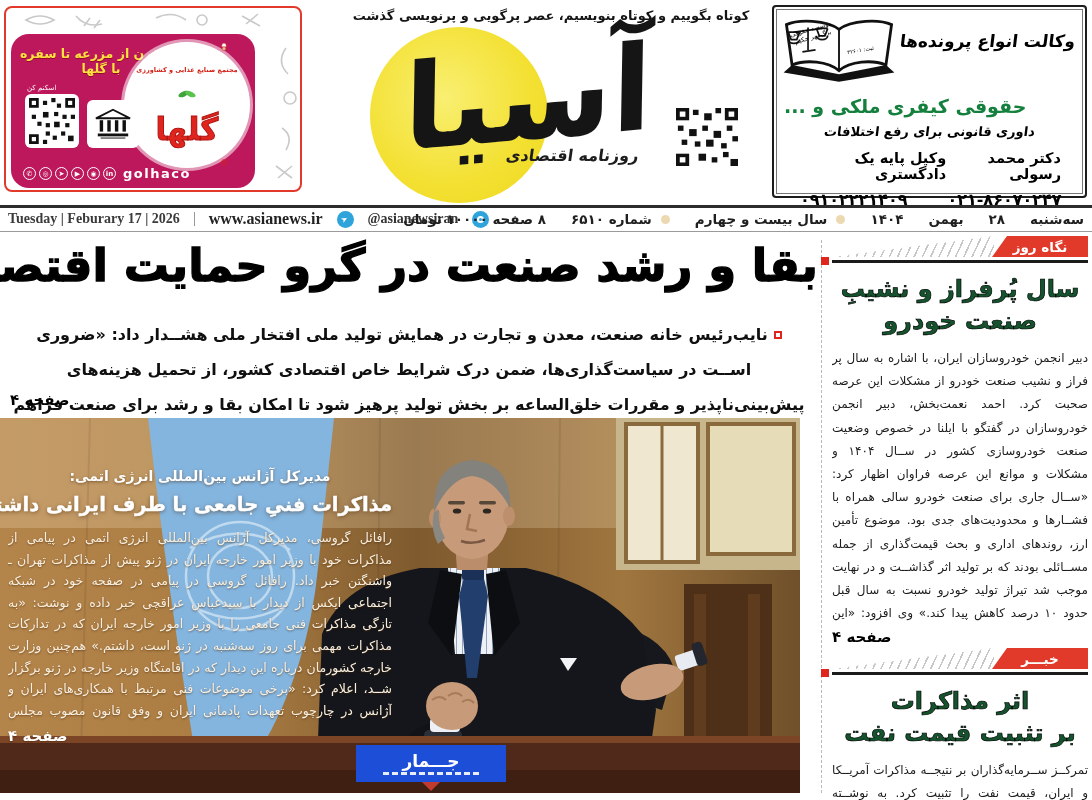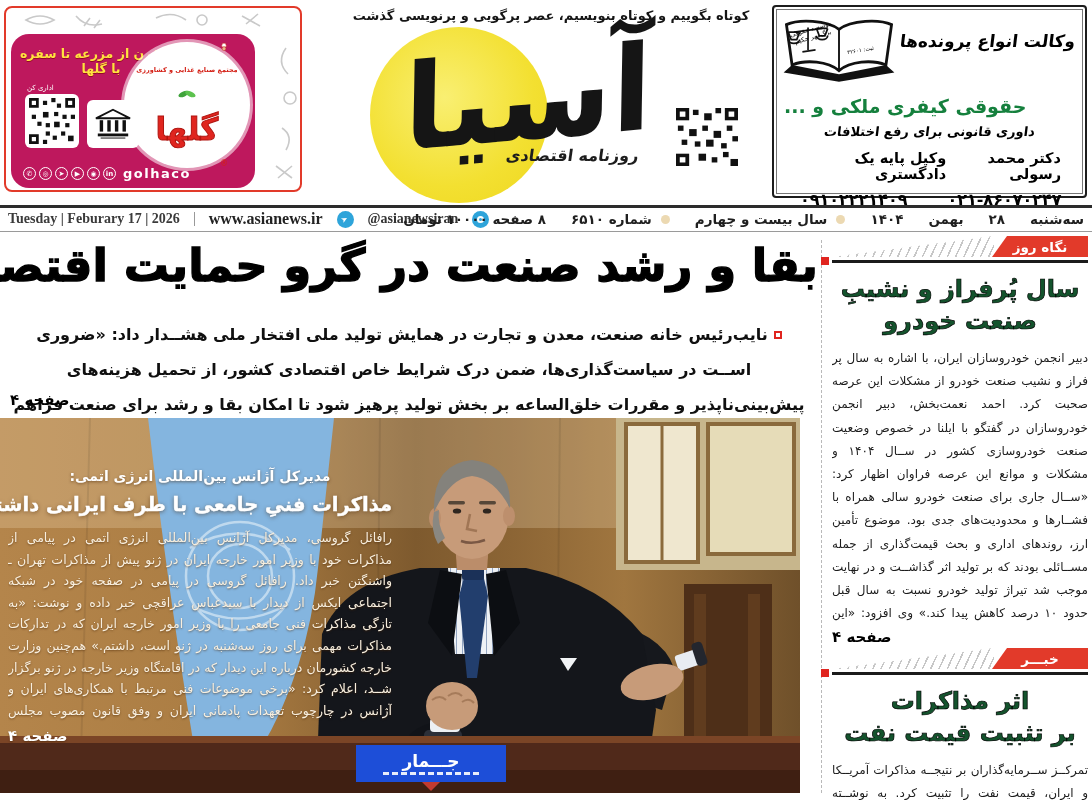--- a/index.html
+++ b/index.html
@@ -123,21 +123,21 @@
           <circle cx="8" cy="12" r="3.4" fill="#e8b98d" stroke="#c41d17" stroke-width="0.8"></circle>
         </svg>
         <div class="golha-brand-tag">مجتمع صنایع غذایی و کشاورزی</div>
         <svg width="40" height="18" viewBox="0 0 40 18">
           <ellipse cx="14" cy="9" rx="10" ry="4.6" fill="#3fa33b" transform="rotate(-24 14 9)"></ellipse>
           <ellipse cx="26" cy="9" rx="10" ry="4.6" fill="#5cc24e" transform="rotate(24 26 9)"></ellipse>
         </svg>
         <div class="golha-brand">گلها</div>
         <div class="golha-reg">®</div>
       </div>
-      <div class="golha-scan">اداری کن</div>
+      <div class="golha-scan">اسکنم کن</div>
       <div class="golha-qr">
         <svg width="46" height="46" viewBox="0 0 33 33">
           <rect width="33" height="33" fill="#fff"></rect>
           <g fill="#111">
             <rect x="0" y="0" width="7" height="7"></rect>
               <rect x="26" y="0" width="7" height="7"></rect>
               <rect x="0" y="26" width="7" height="7"></rect>
             <rect x="10" y="2" width="3" height="3"></rect>
               <rect x="16" y="0" width="3" height="3"></rect>
               <rect x="20" y="4" width="3" height="3"></rect>

